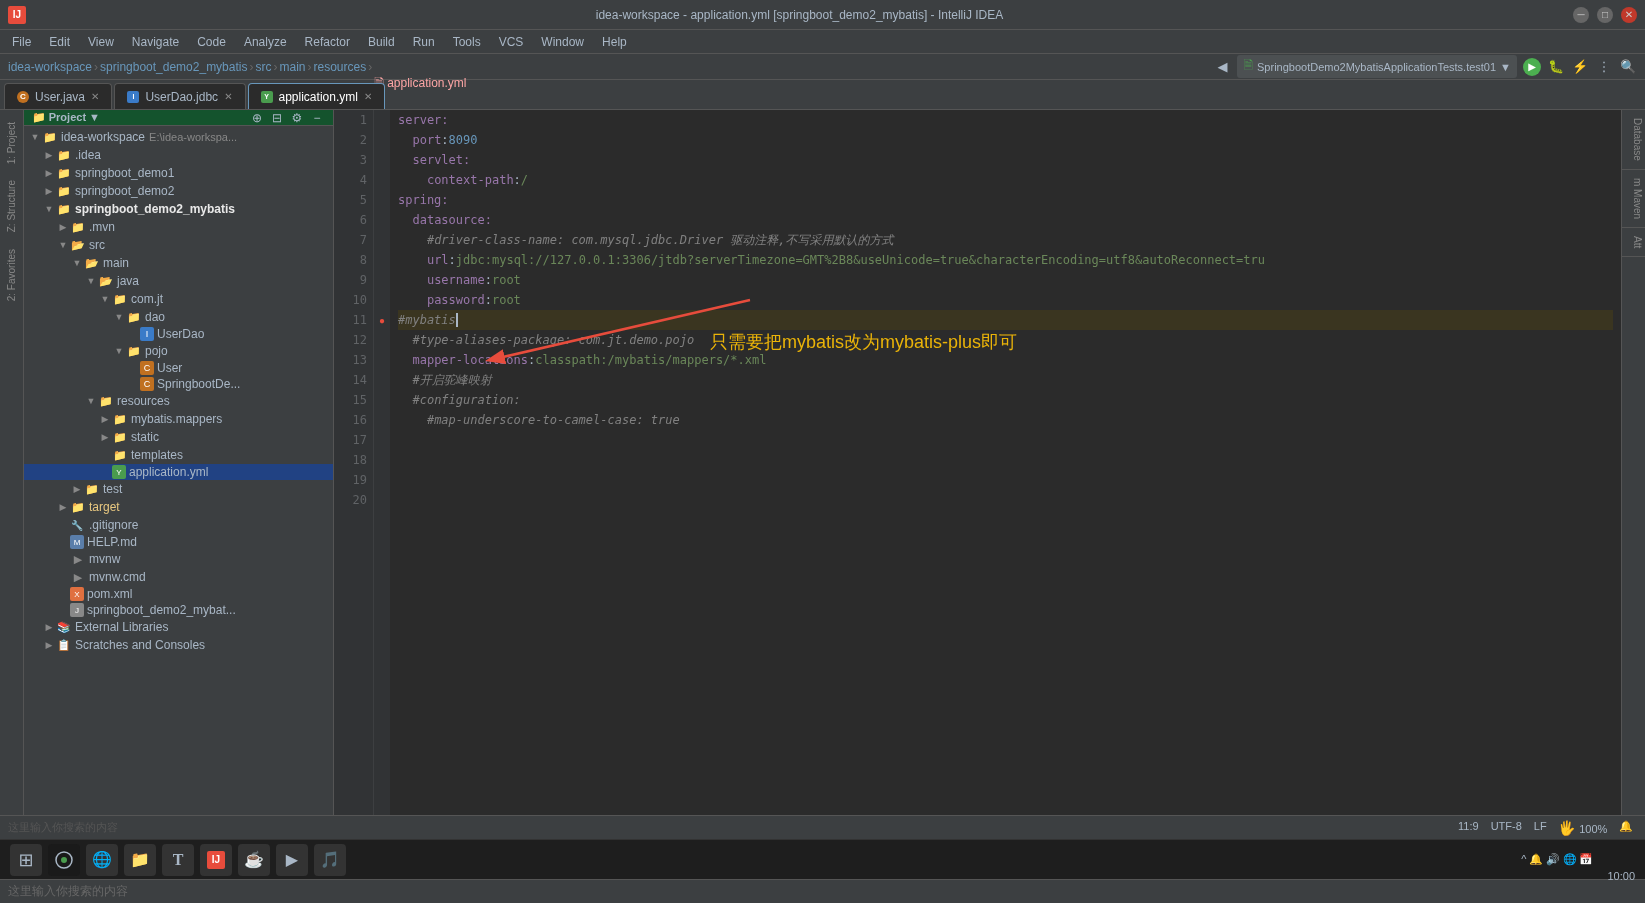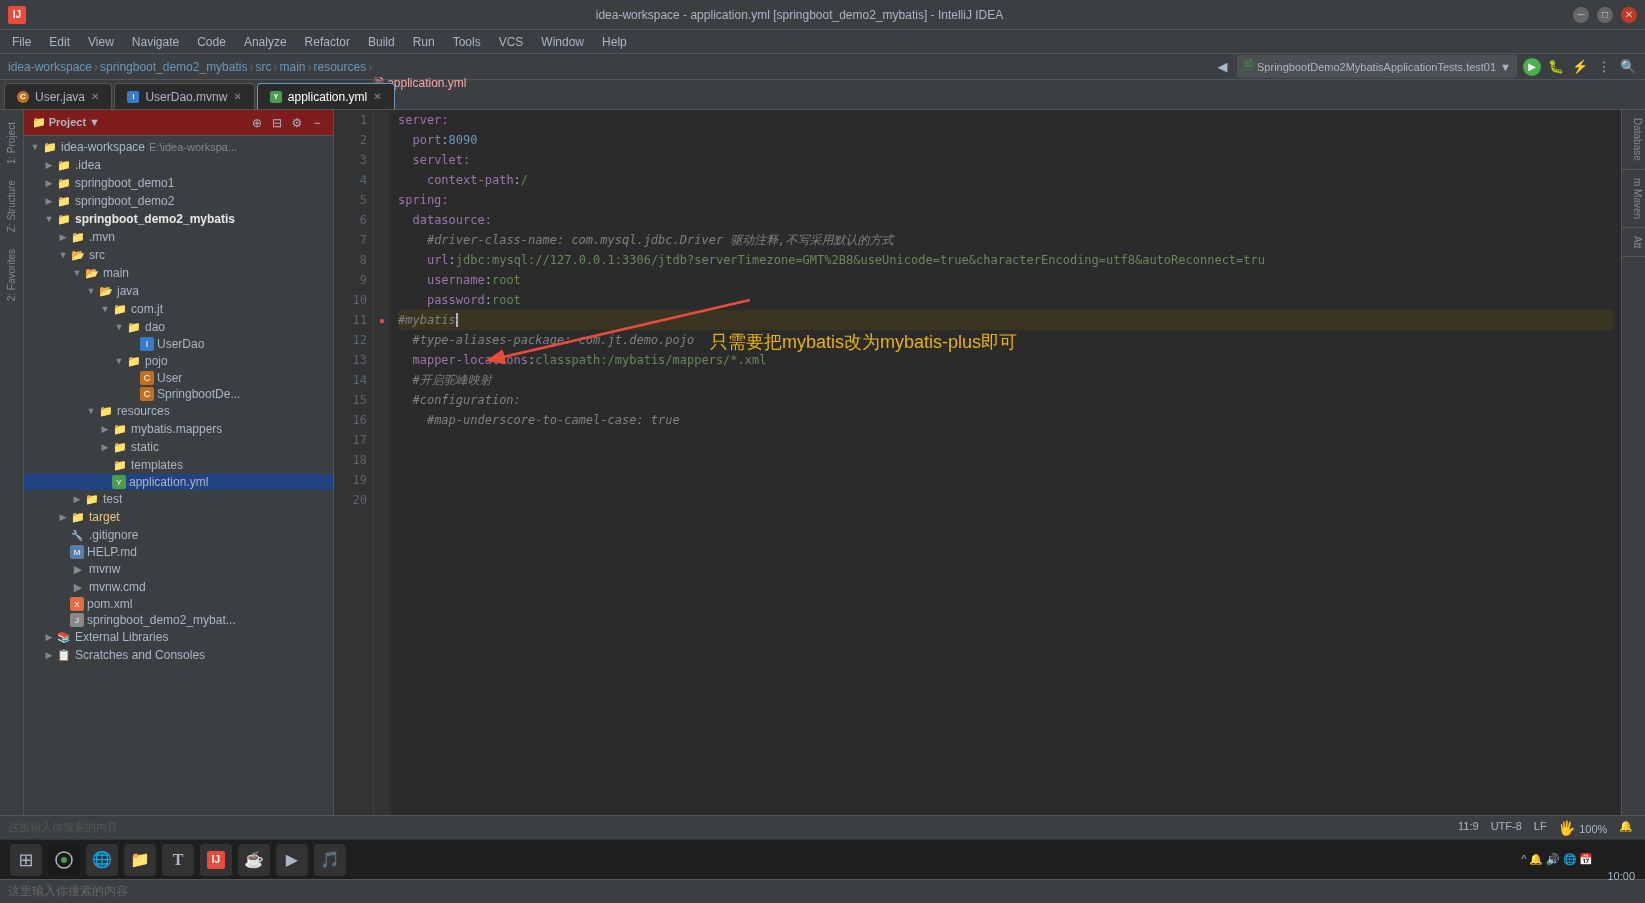--- a/index.html
+++ b/index.html
@@ -93,22 +93,22 @@
     
     #sidebar {
       width: 310px;
       background: #3c3f41;
       border-right: 1px solid #555;
       display: flex;
       flex-direction: column;
       overflow: hidden;
     }
     #sidebar-header {
-      height: 26px;
-      background: #7f1d1d;
+      height: 16px;
+      background: #14532d;
       display: flex;
       align-items: center;
       padding: 0 8px;
       border-bottom: 1px solid #555;
       gap: 6px;
       justify-content: space-between;
     }
     .sidebar-title { font-size: 11px; font-weight: bold; color: #a9b7c6; }
     .sidebar-tools { display: flex; gap: 4px; }
     .sidebar-tool-btn { width: 16px; height: 16px; display: flex; align-items: center; justify-content: center; cursor: pointer; color: #a9b7c6; font-size: 12px; }
@@ -283,21 +283,21 @@
 </div>
 
 <div id="tabs">
   <div class="tab">
     <div class="tab-icon-java">C</div>
     <span>User.java</span>
     <span class="tab-close">✕</span>
   </div>
   <div class="tab">
     <div class="tab-icon-interface">I</div>
-    <span>UserDao.mvnw</span>
+    <span>UserDao.jdbc</span>
     <span class="tab-close">✕</span>
   </div>
   <div class="tab active">
     <div class="tab-icon-yaml">Y</div>
     <span>application.yml</span>
     <span class="tab-close">✕</span>
   </div>
 </div>
 
 <div id="main" style="height: calc(903px - 30px - 24px - 26px - 30px - 24px - 40px - 24px);">

